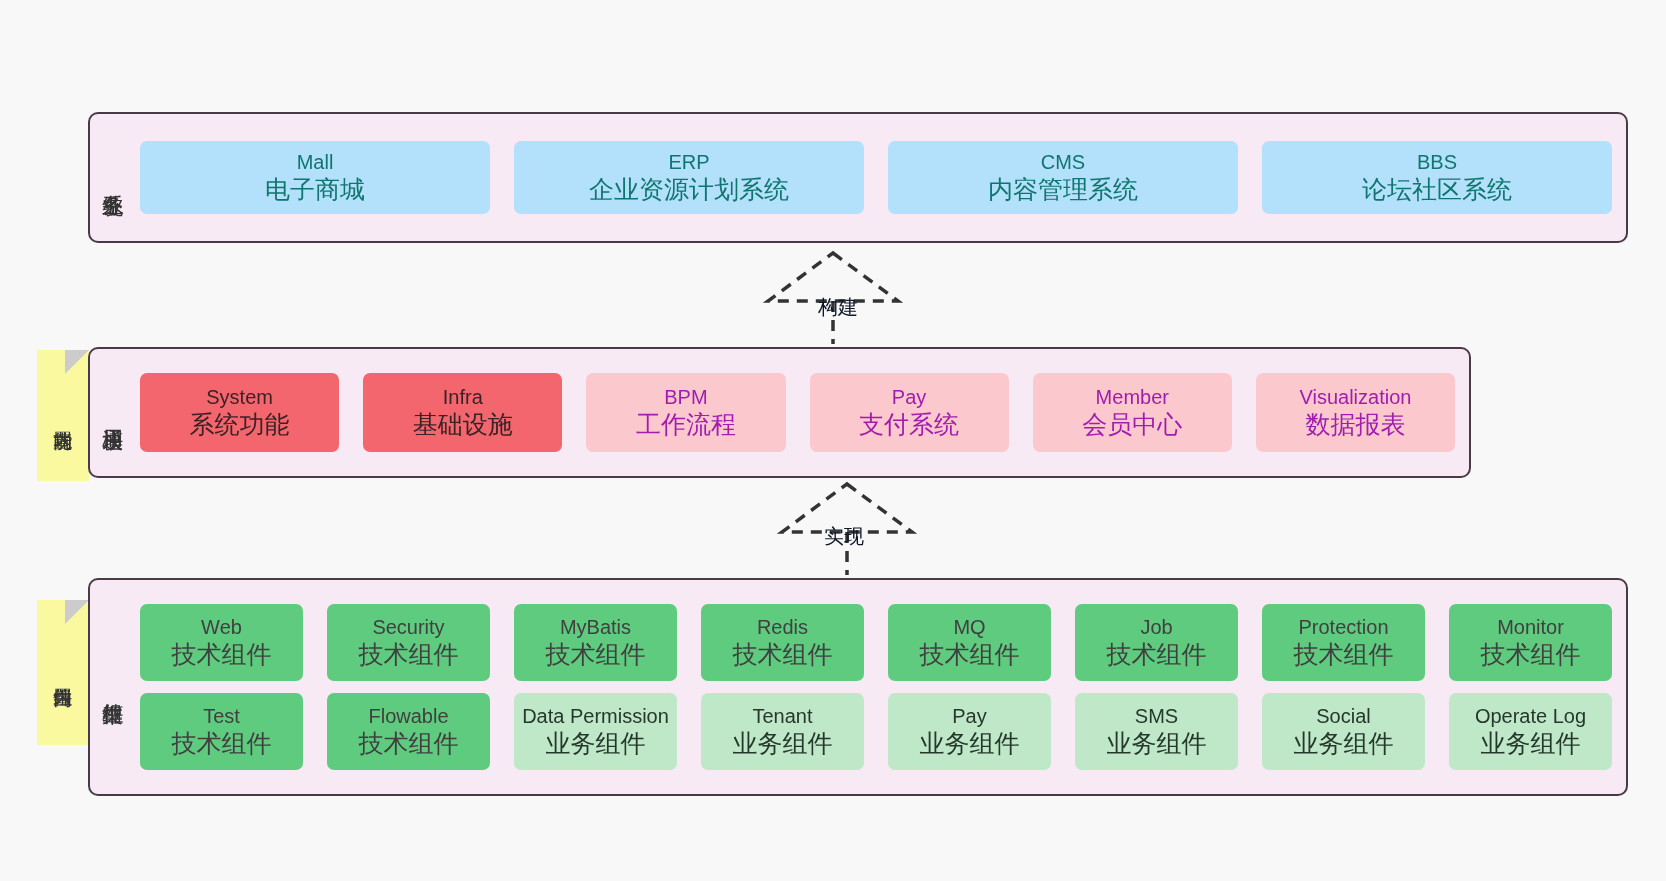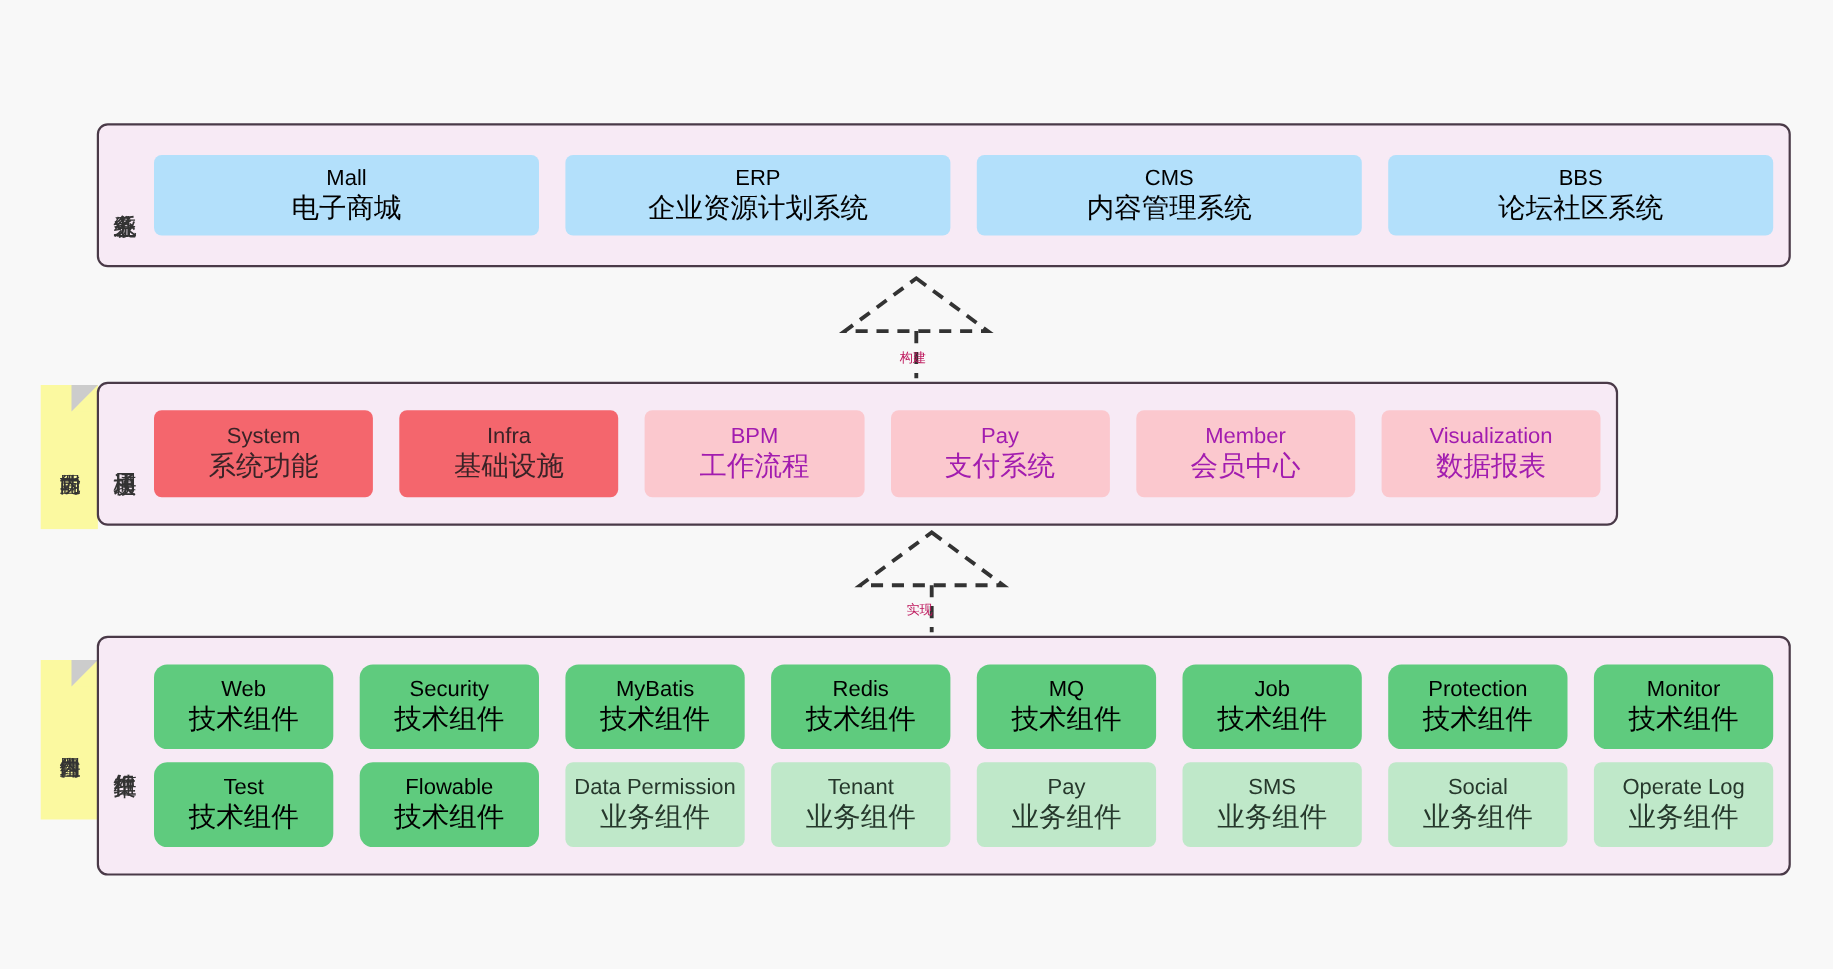--- a/index.html
+++ b/index.html
@@ -67,24 +67,24 @@
     justify-content: center;
     text-align: center;
     line-height: 1.22;
     color: #2f3b36;
     padding: 4px 6px;
   }
   .cell .t1 { font-size: 20px; }
   .cell .t2 { font-size: 25px; }
 
   
-  .c-blue       { background: #b3e0fb; color: #000000; }
+  .c-blue       { background: #b3e0fb; color: #0f766e; }
   .c-red        { background: #f4666d; color: #3a2327; }
   .c-pink       { background: #fbc8ce; color: #a21caf; }
-  .c-green      { background: #5fcb7e; color: #000000; border-radius: 12px; }
+  .c-green      { background: #5fcb7e; color: #404040; }
   .c-lightgreen { background: #bfe8c9; color: #26382c; }
 
   
   #layer-business { left: 88px;  top: 112px; width: 1540px; height: 131px; }
   #layer-business .cell { height: 73px; }
   #layer-modules  { left: 88px;  top: 347px; width: 1383px; height: 131px; }
   #layer-modules .cell { height: 79px; }
   #layer-framework{ left: 88px;  top: 578px; width: 1540px; height: 218px; }
   #layer-framework .cell { height: 77px; }
 
@@ -114,26 +114,25 @@
   }
   #note-functions  { left: 37px; top: 350px; width: 52px; height: 131px; }
   #note-components { left: 37px; top: 600px; width: 52px; height: 145px; }
 
   
   .connector { position: absolute; }
   #conn-build   { left: 748px; top: 249px; width: 170px; height: 95px; }
   #conn-impl    { left: 762px; top: 480px; width: 170px; height: 95px; }
   .conn-label {
     position: absolute;
-    font-size: 12px;
-    color: #be185d;
+    font-size: 20px;
+    color: #0f172a;
     background: rgba(248,248,248,0.0);
     white-space: nowrap;
     user-select: none;
-    margin-top: 23px;
   }
   #label-build { left: 818px; top: 294px; }
   #label-impl  { left: 824px; top: 523px; }
 </style>
 </head>
 <body>
 
 <div class="canvas">
 
   <div class="layer" id="layer-business">

